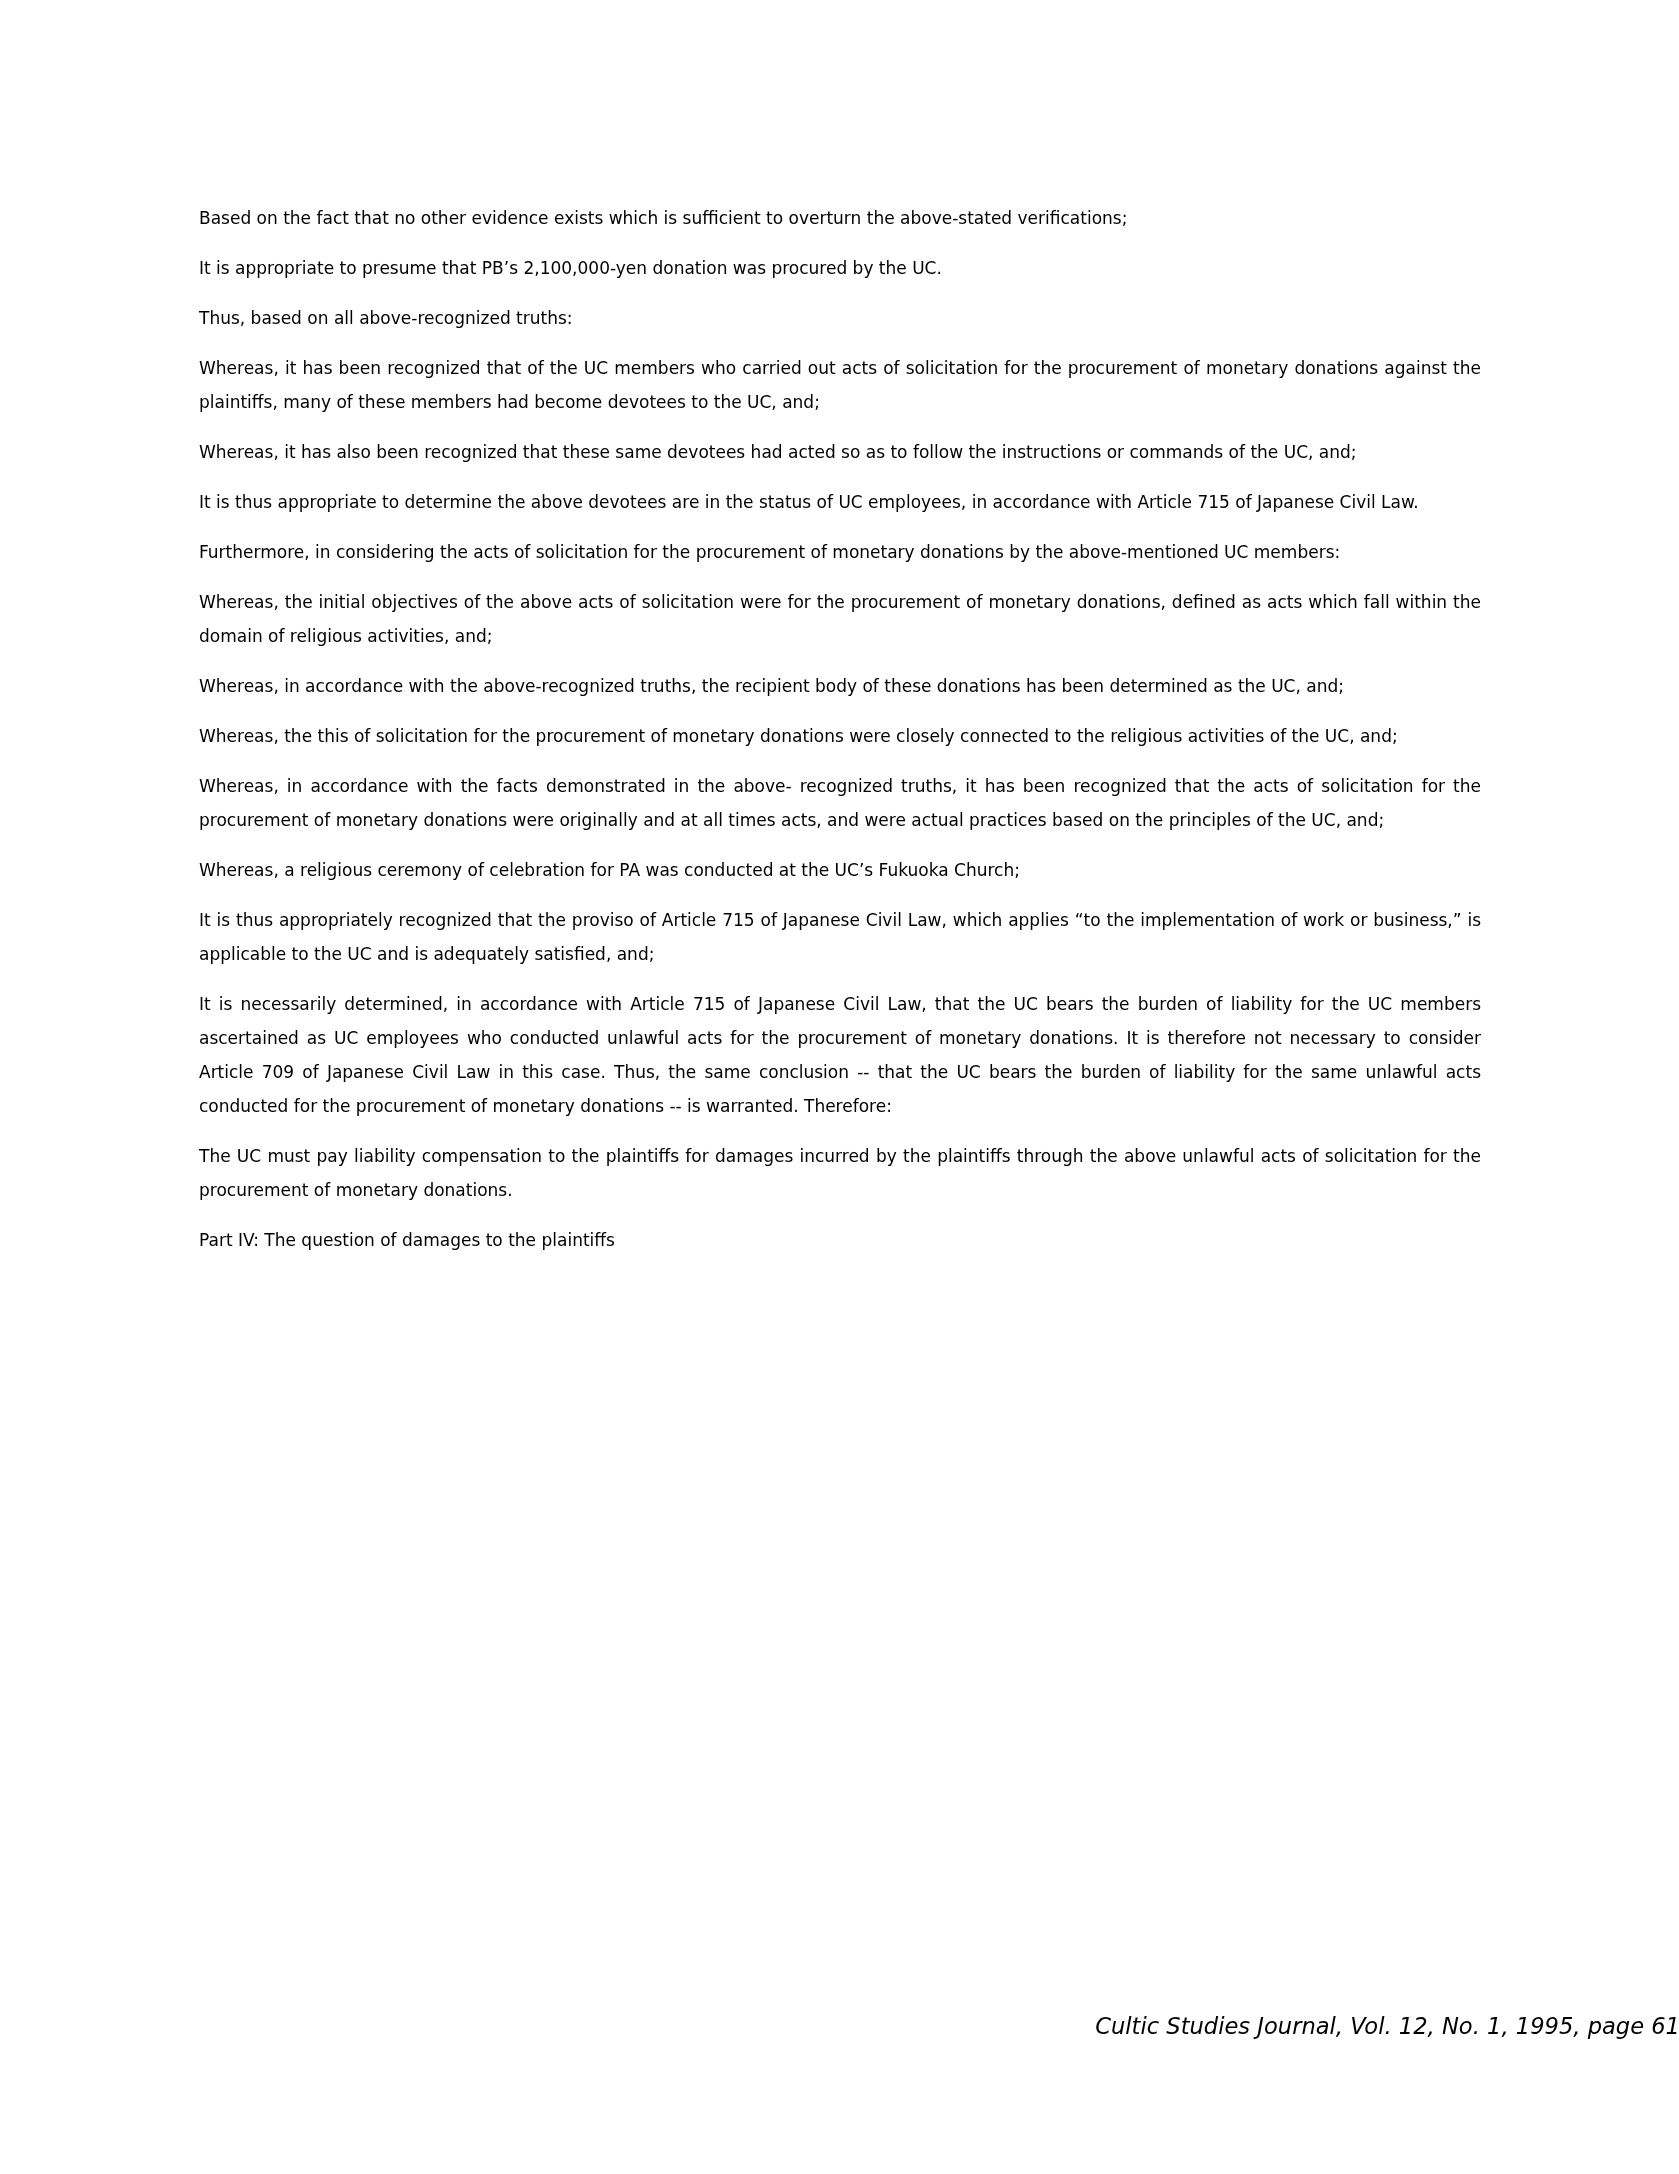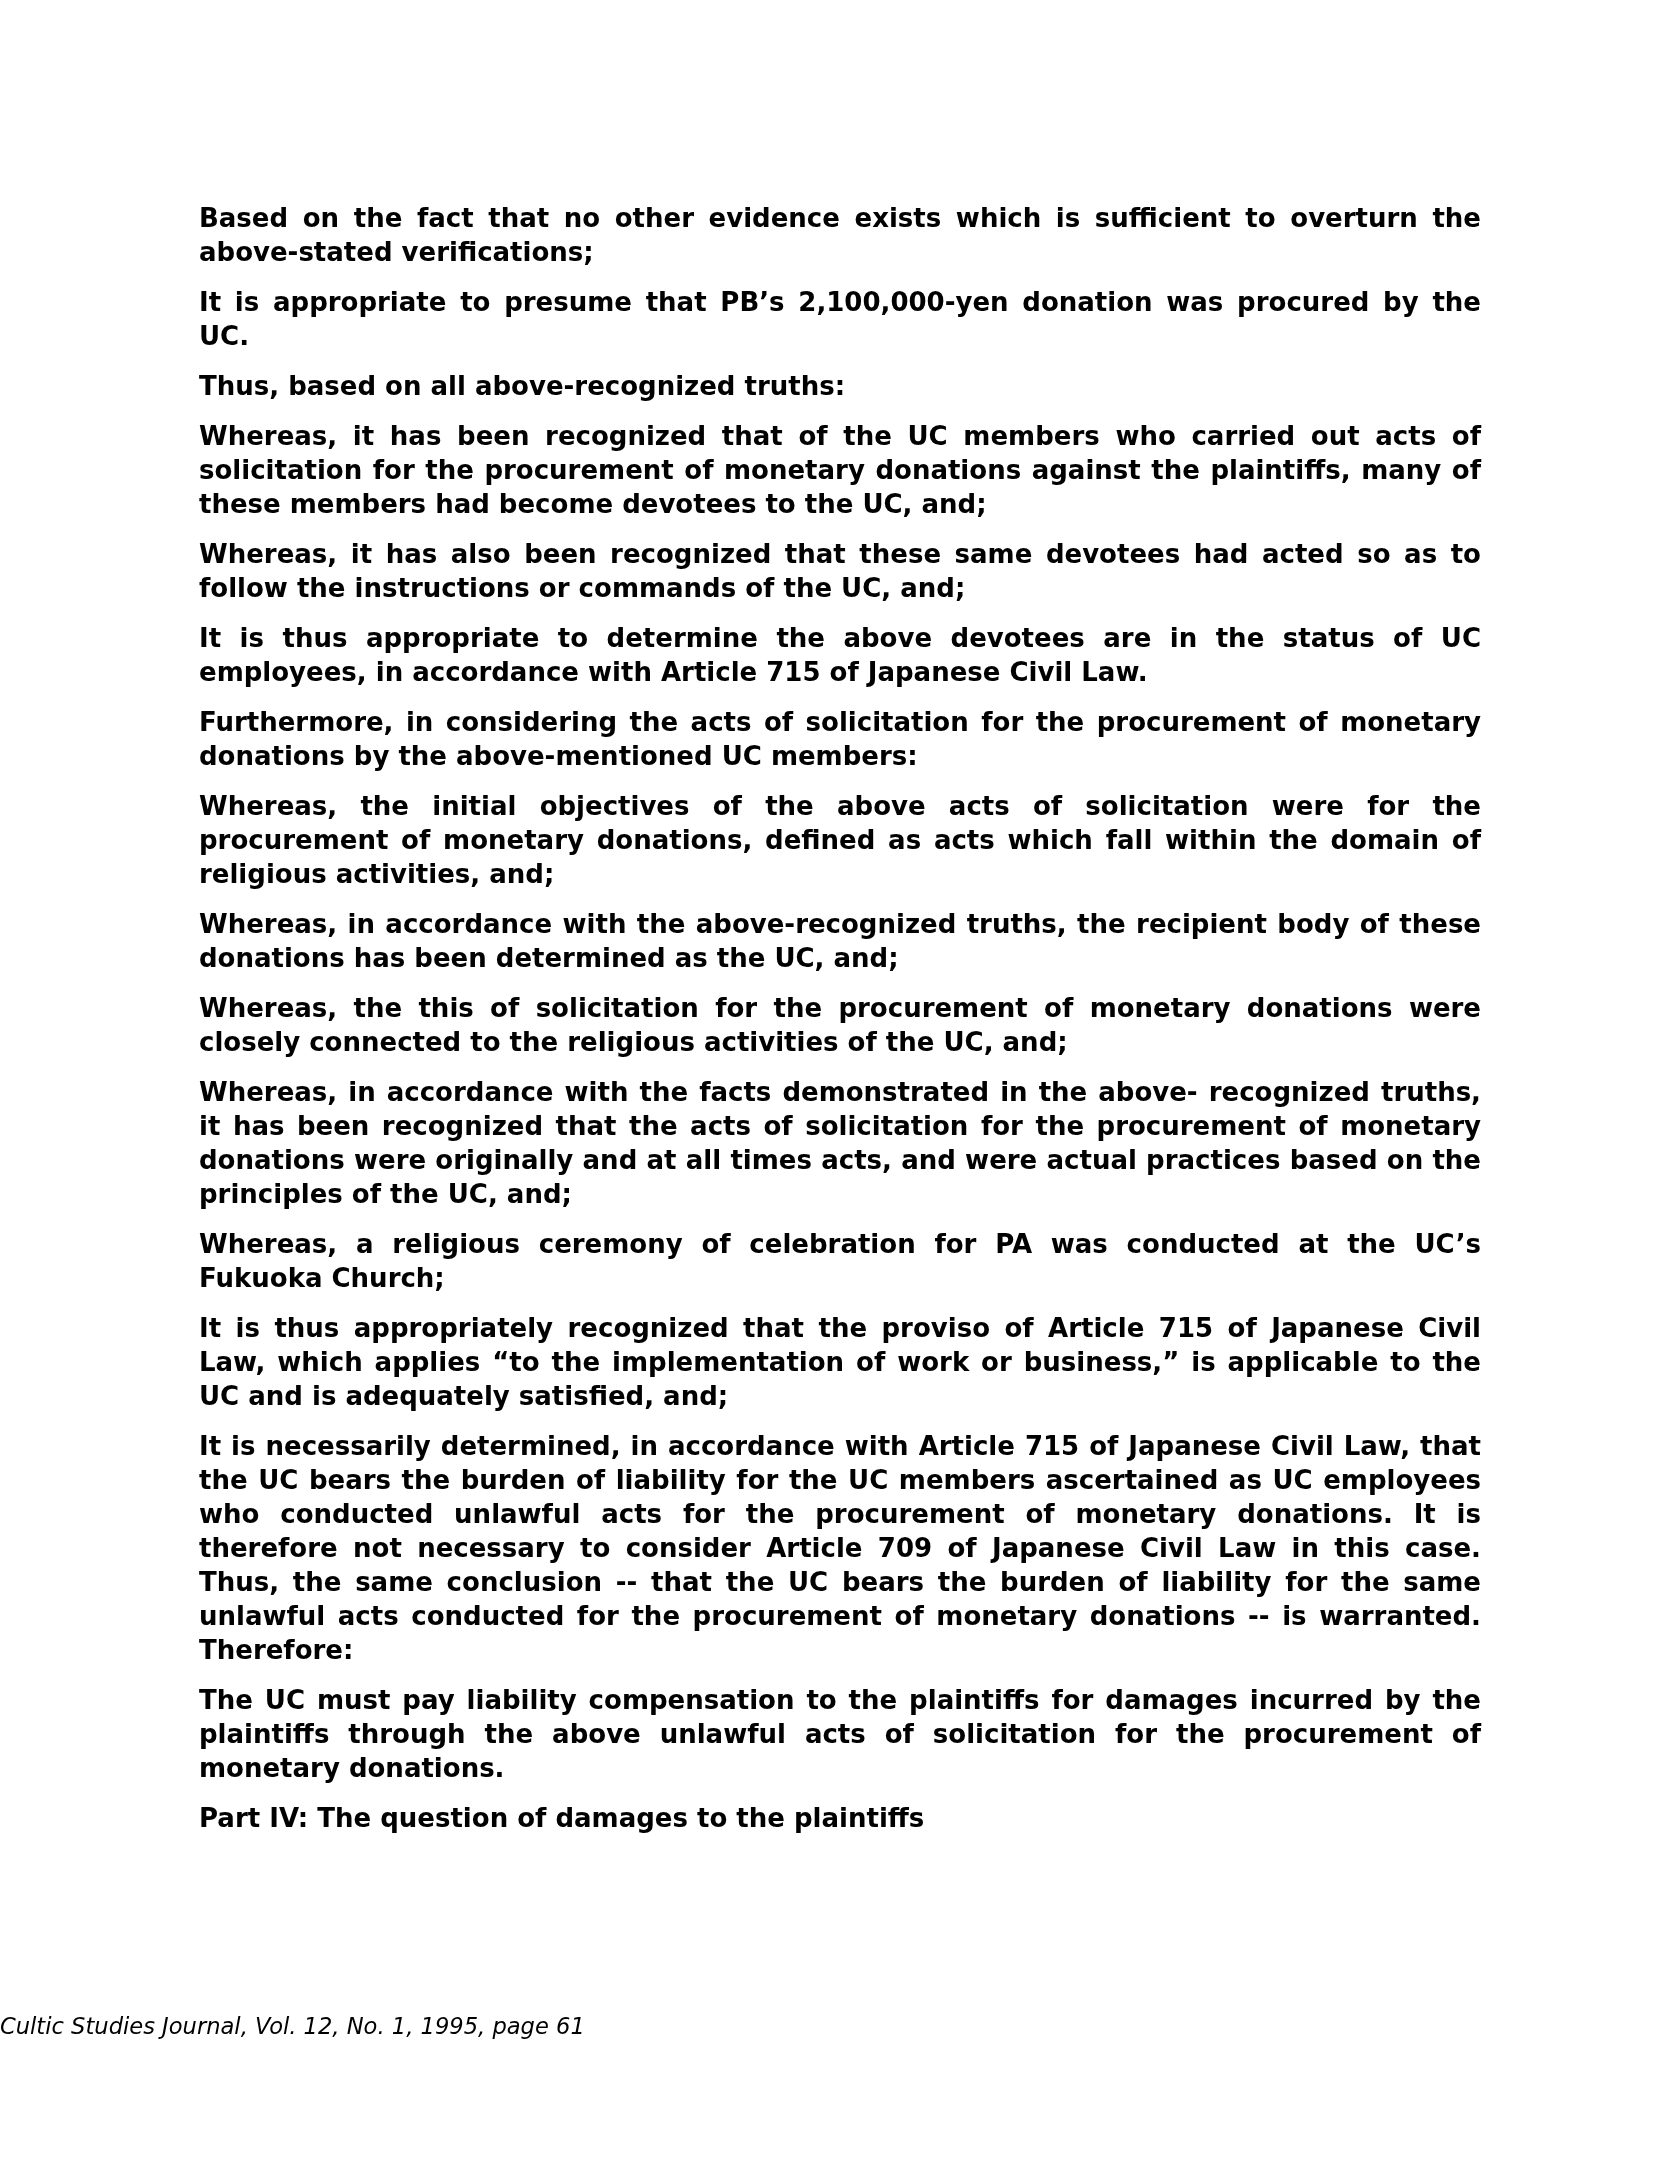--- a/index.html
+++ b/index.html
@@ -17,37 +17,37 @@
     overflow: hidden;
   }
   .content {
     position: absolute;
     left: 199px;
     top: 201px;
     width: 1282px;
   }
   .content p, .content h2, .content h3 {
     margin: 0 0 16px 0;
-    font-size: 26px;
+    font-size: 17px;
     line-height: 34px;
-    font-weight: bold;
+    font-weight: normal;
   }
   .body-par {
     text-align: justify;
   }
   .heading {
     text-align: left;
     font-weight: bold;
   }
   .footer {
     position: absolute;
     left: 0;
     top: 2012px;
     width: 100%;
-    text-align: left;
+    text-align: right;
   }
   .footer-text {
     font-style: italic;
     font-size: 22.6px;
     line-height: 28px;
   }
 </style>
 </head>
 <body>
 

